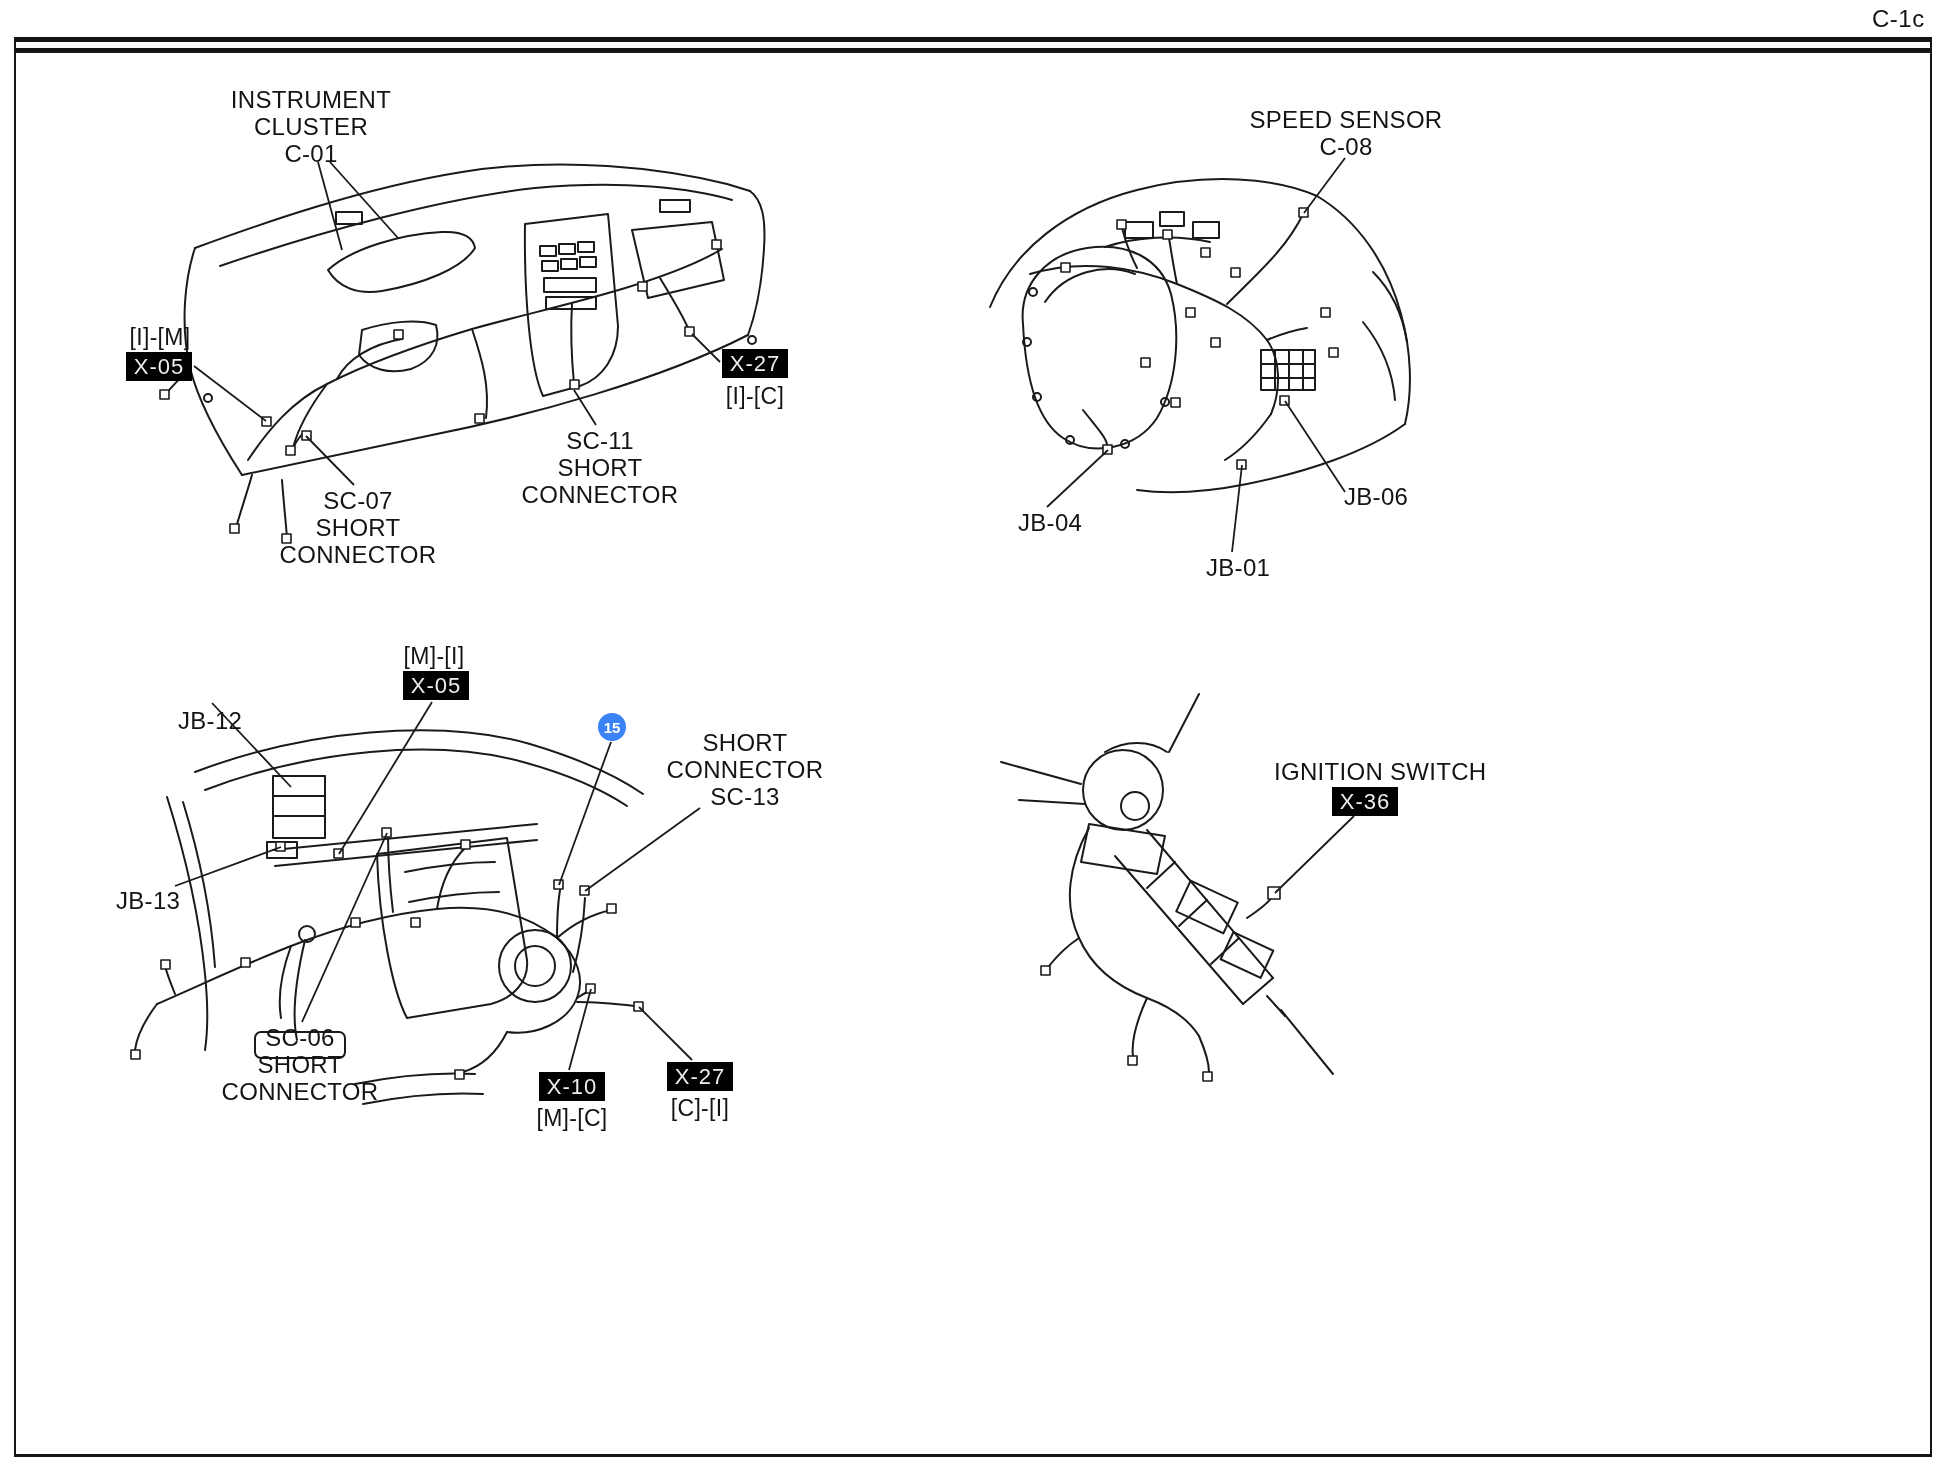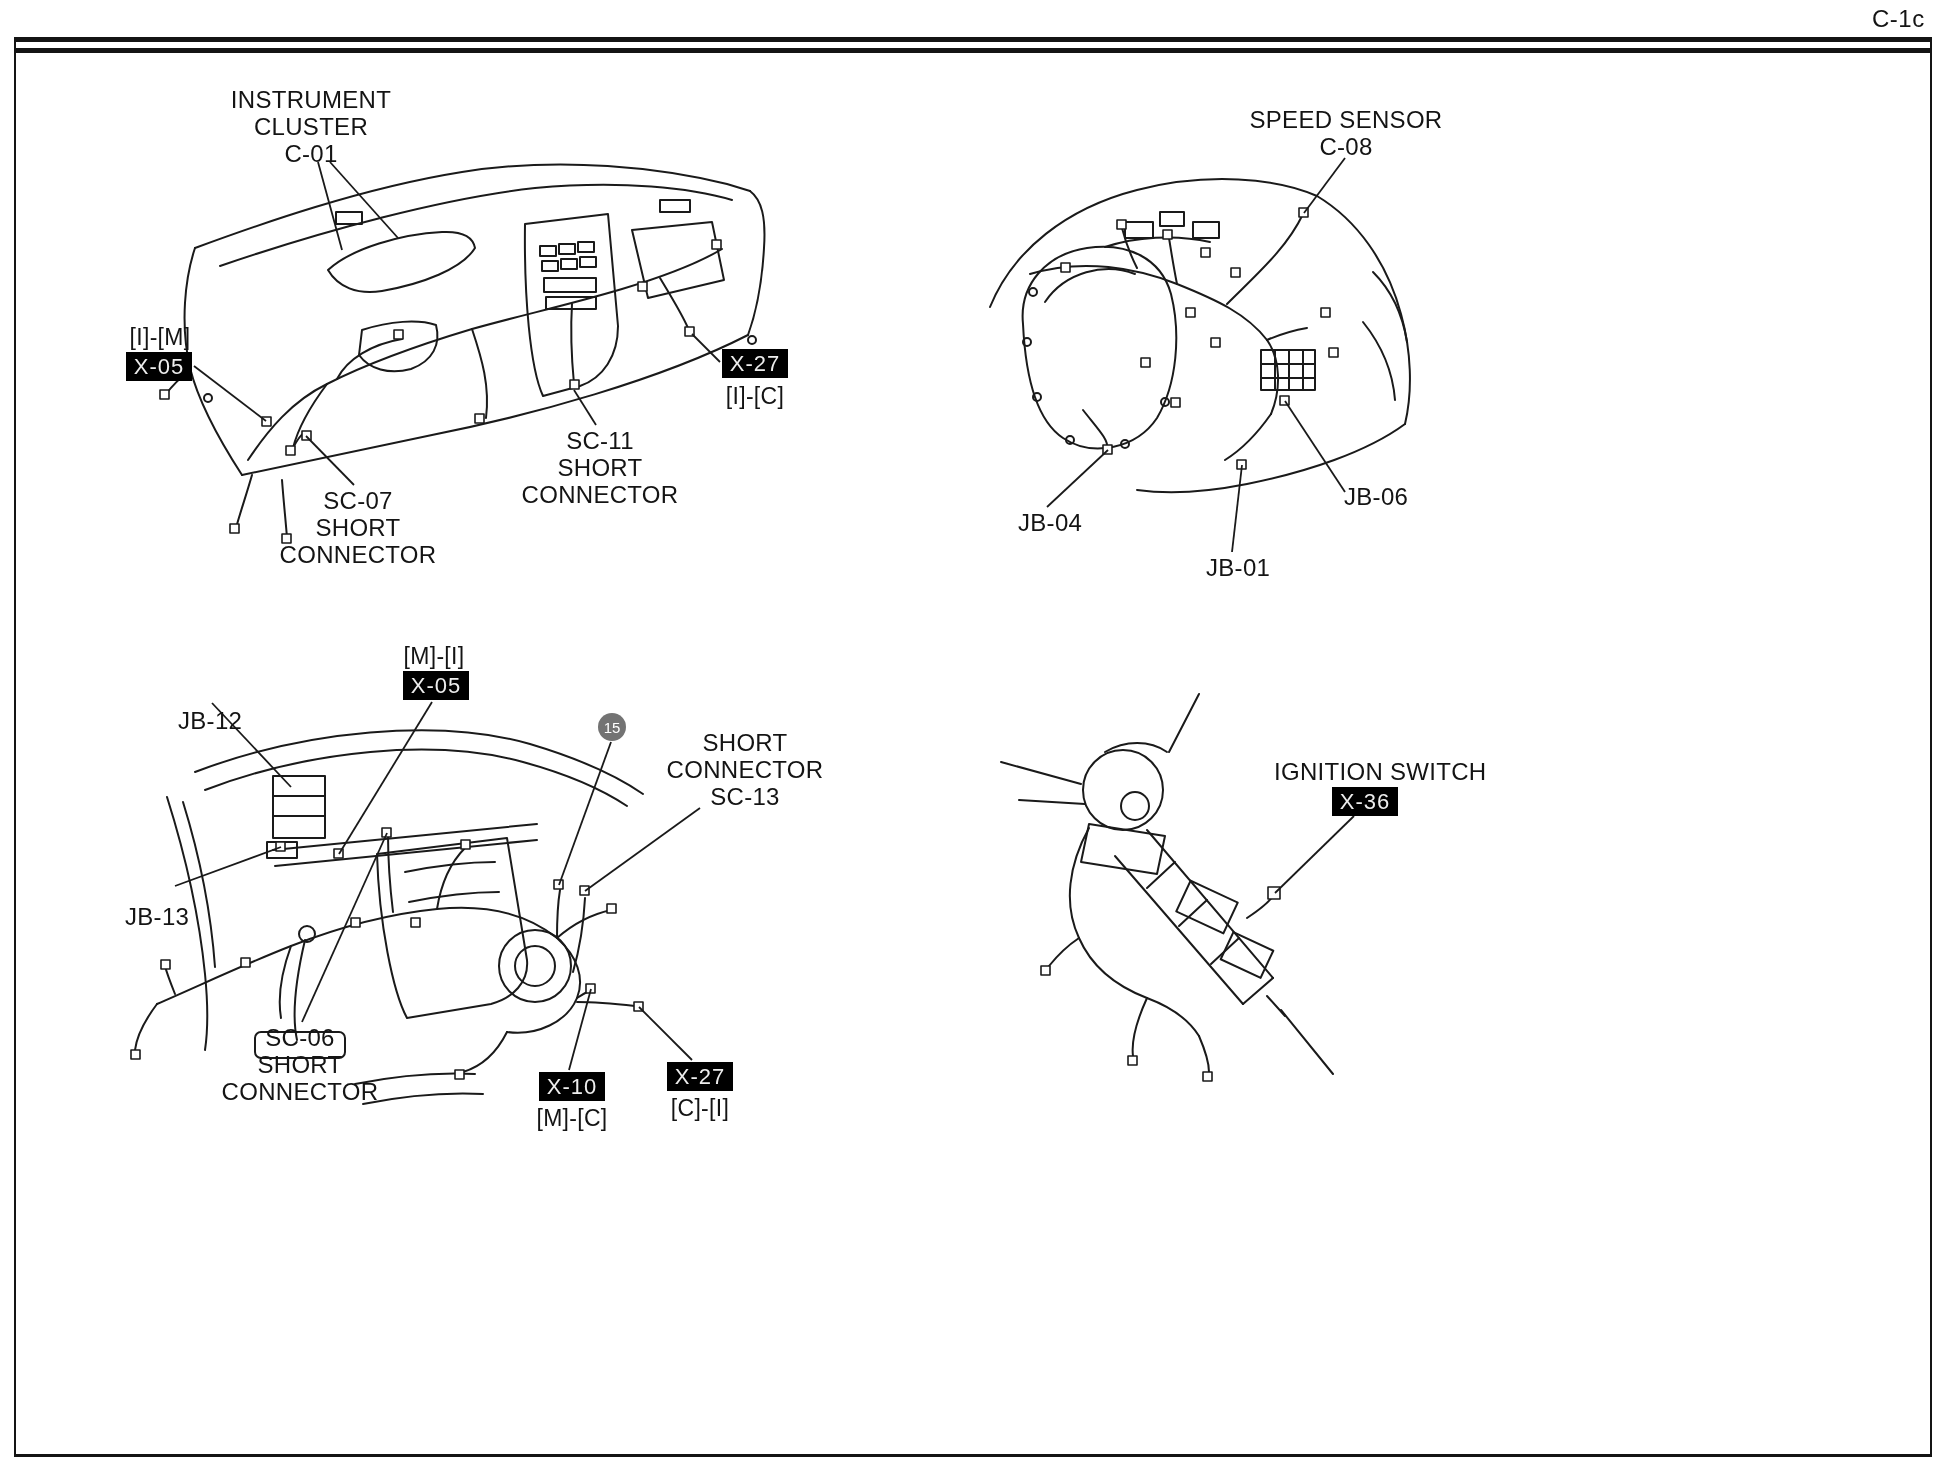--- a/index.html
+++ b/index.html
@@ -14,22 +14,22 @@
   .top-rule { position:absolute; left:14px; top:48px; width:1918px; height:5px; background:#141414; }
 
   .lbl { position:absolute; font-size:24px; line-height:27px; color:#141414;
          white-space:pre-line; letter-spacing:0.3px; }
   .center { text-align:center; }
   .bracket { font-size:23px; }
 
   .tagbox { position:absolute; width:66px; height:29px; background:#000000; color:#ededed;
             font-size:22px; letter-spacing:1px; display:flex; align-items:center; justify-content:center; }
 
-  .callout { position:absolute; width:28px; height:28px; background:#737373; color:#ffffff;
-             border-radius:50%; font-size:15px; font-weight:normal;
+  .callout { position:absolute; width:28px; height:28px; background:#3b82f6; color:#ffffff;
+             border-radius:50%; font-size:15px; font-weight:bold;
              display:flex; align-items:center; justify-content:center; }
 
   svg.layer { position:absolute; pointer-events:none; }
   .illus path, .illus rect, .illus circle, .illus line, .illus ellipse {
       stroke:#1a1a1a; fill:none; stroke-width:2; stroke-linecap:round; stroke-linejoin:round; }
   .illus .sq { fill:#ffffff; stroke-width:1.6; }
   .leaders line { stroke:#1a1a1a; stroke-width:1.8; }
 </style>
 </head>
 <body>
@@ -268,21 +268,21 @@
   <div class="lbl" style="left:1344px; top:483px;">JB-06</div>
   <div class="lbl" style="left:1206px; top:554px;">JB-01</div>
 
   <div class="lbl bracket center" style="left:390px; top:643px; width:88px;">[M]-[I]</div>
   <div class="tagbox" style="left:403px; top:671px;">X-05</div>
   <div class="lbl" style="left:178px; top:707px;">JB-12</div>
   <div class="callout" style="left:598px; top:713px;">15</div>
   <div class="lbl center" style="left:650px; top:729px; width:190px;">SHORT
 CONNECTOR
 SC-13</div>
-  <div class="lbl" style="left:125px; top:887px;margin-top:16px;">JB-13</div>
+  <div class="lbl" style="left:116px; top:887px;">JB-13</div>
   <div class="lbl center" style="left:205px; top:1024px; width:190px;">SC-06
 SHORT
 CONNECTOR</div>
   <div class="tagbox" style="left:539px; top:1072px;">X-10</div>
   <div class="lbl bracket center" style="left:528px; top:1105px; width:88px;">[M]-[C]</div>
   <div class="tagbox" style="left:667px; top:1062px;">X-27</div>
   <div class="lbl bracket center" style="left:656px; top:1095px; width:88px;">[C]-[I]</div>
 
   <div class="lbl" style="left:1274px; top:758px; white-space:nowrap;">IGNITION SWITCH</div>
   <div class="tagbox" style="left:1332px; top:787px;">X-36</div>

